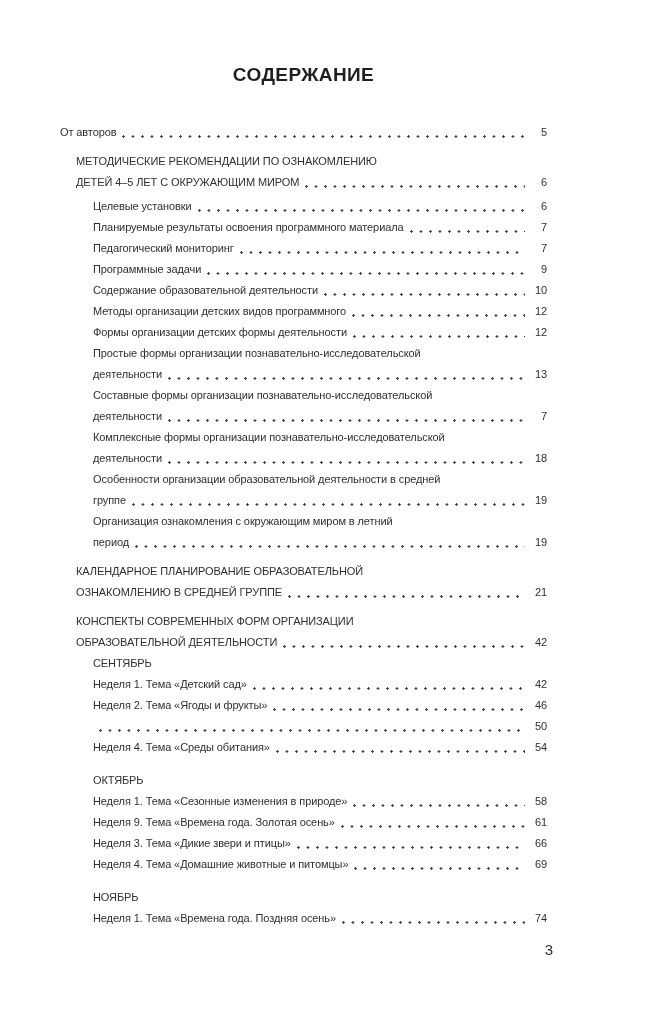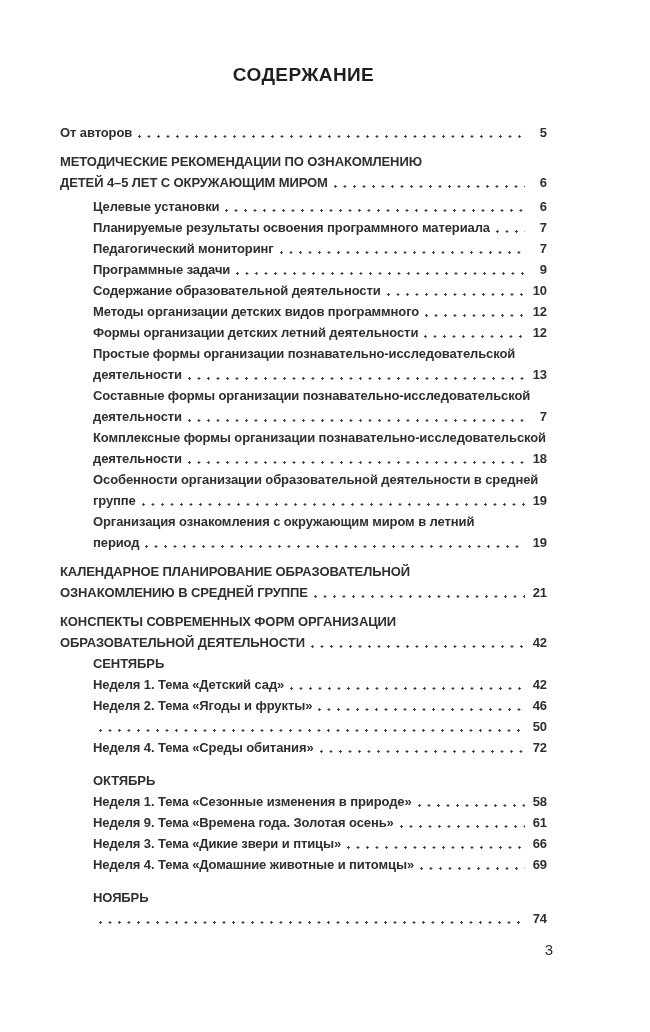--- a/index.html
+++ b/index.html
@@ -28,29 +28,28 @@
   .page-title {
     font-size: 19px;
     font-weight: bold;
     line-height: 26px;
     text-align: center;
     color: var(--title);
     letter-spacing: 0.4px;
   }
   .toc-list {
     margin-top: 34px;
-    font-size: 13px;
+    font-size: 11px;
     line-height: 21px;
     color: var(--text);
     letter-spacing: -0.1px;
-    font-weight: bold;
   }
   .entry { white-space: nowrap; }
   .entry.l1 { padding-left: 33px; }
-  .entry.gap-section { margin-top: 8px; }
+  .entry.gap-section { margin-top: 8px; margin-left: 16px; }
   .entry.gap-small   { margin-top: 3px; }
   .entry.gap-month   { margin-top: 12px; }
   .line { white-space: nowrap; overflow: hidden; }
   .line.has-leader {
     display: flex;
     align-items: baseline;
   }
   .line .txt { flex: 0 0 auto; }
   .leader {
     flex: 1 1 auto;
@@ -135,21 +134,21 @@
       </div>
       <div class="entry l1">
         <div class="line has-leader">
           <span class="txt">Методы организации детских видов программного</span>
           <span class="leader"></span>
           <span class="num">12</span>
         </div>
       </div>
       <div class="entry l1">
         <div class="line has-leader">
-          <span class="txt">Формы организации детских летний деятельности</span>
+          <span class="txt">Формы организации детских формы деятельности</span>
           <span class="leader"></span>
           <span class="num">12</span>
         </div>
       </div>
       <div class="entry l1">
         <div class="line"><span class="txt">Простые формы организации познавательно-исследовательской</span></div>
         <div class="line has-leader">
           <span class="txt">деятельности</span>
           <span class="leader"></span>
           <span class="num">13</span>
@@ -223,21 +222,21 @@
       <div class="entry l1">
         <div class="line has-leader">
           <span class="leader"></span>
           <span class="num">50</span>
         </div>
       </div>
       <div class="entry l1">
         <div class="line has-leader">
           <span class="txt">Неделя 4. Тема «Среды обитания»</span>
           <span class="leader"></span>
-          <span class="num">72</span>
+          <span class="num">54</span>
         </div>
       </div>
       <div class="entry l1 caps gap-month">
         <div class="line"><span class="txt">ОКТЯБРЬ</span></div>
       </div>
       <div class="entry l1">
         <div class="line has-leader">
           <span class="txt">Неделя 1. Тема «Сезонные изменения в природе»</span>
           <span class="leader"></span>
           <span class="num">58</span>
@@ -262,20 +261,21 @@
           <span class="txt">Неделя 4. Тема «Домашние животные и питомцы»</span>
           <span class="leader"></span>
           <span class="num">69</span>
         </div>
       </div>
       <div class="entry l1 caps gap-month">
         <div class="line"><span class="txt">НОЯБРЬ</span></div>
       </div>
       <div class="entry l1">
         <div class="line has-leader">
+          <span class="txt">Неделя 1. Тема «Времена года. Поздняя осень»</span>
           <span class="leader"></span>
           <span class="num">74</span>
         </div>
       </div>
     </div>
 
   <div class="page-number">3</div>
 </div>
 
 </body></html>

